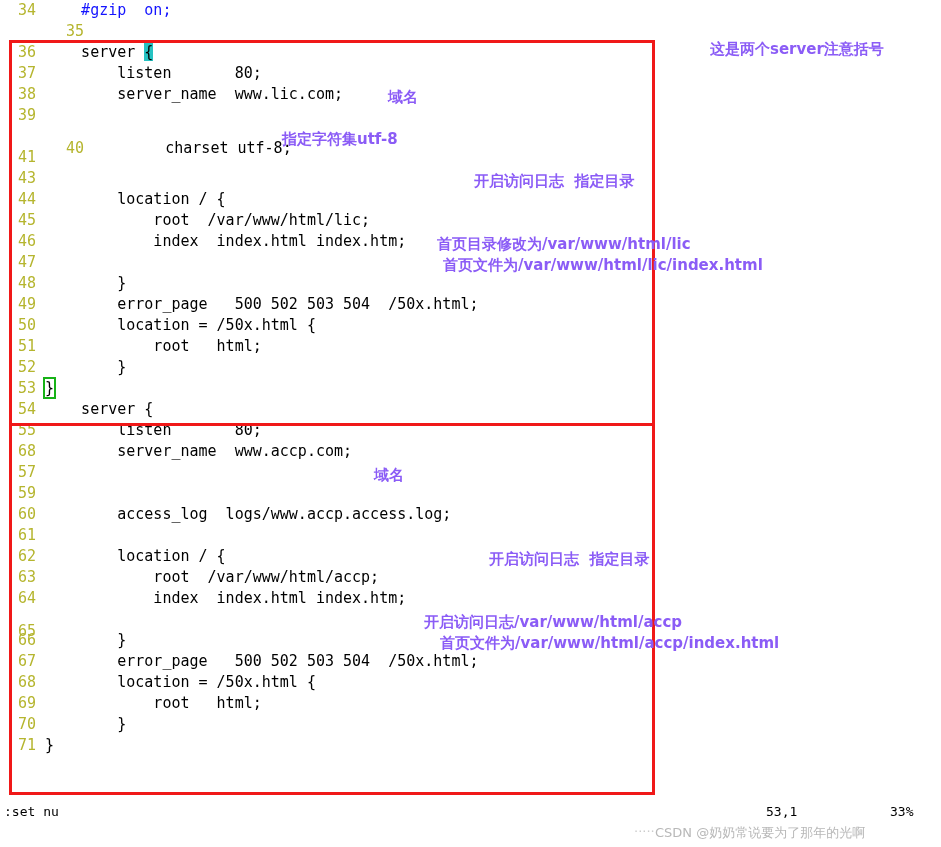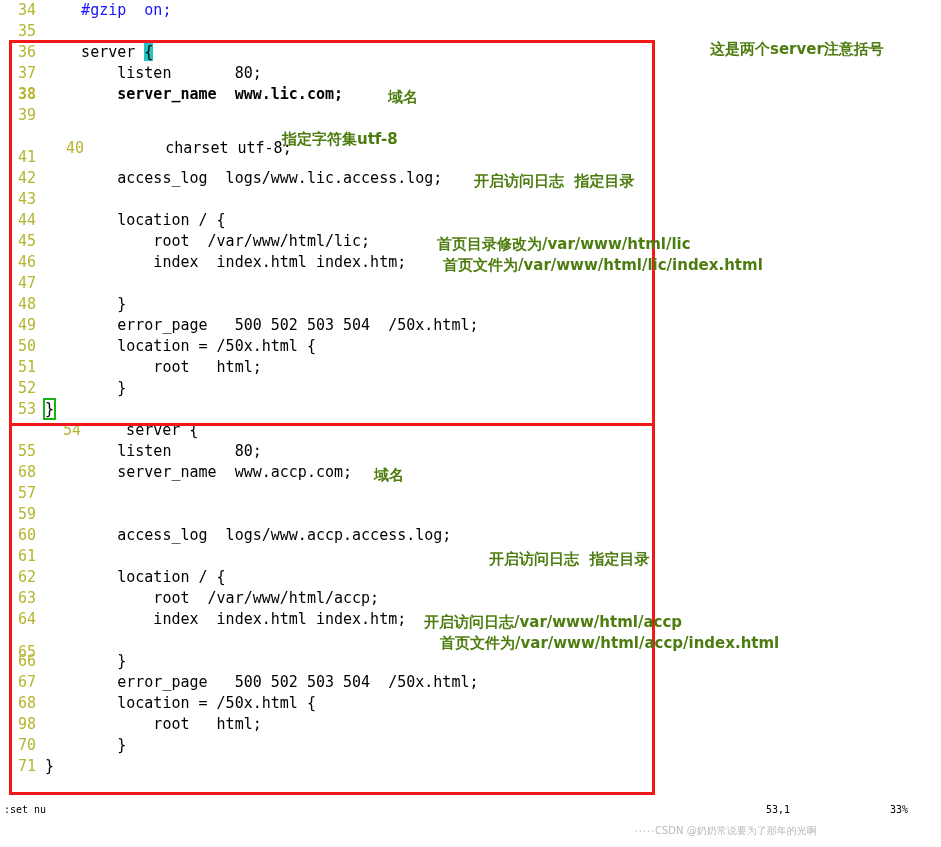--- a/index.html
+++ b/index.html
@@ -79,37 +79,37 @@
   #red-box-bottom {
     left: 9px;
     top: 423px;
     width: 646px;
     height: 372px;
   }
 
   
   .annot {
     position: absolute;
-    color: #4d7c0f;
+    color: #8b5cf6;
     font-family: "DejaVu Sans", "Liberation Sans", sans-serif;
     font-weight: bold;
     font-size: 15px;
     white-space: pre;
     line-height: 19px;
   }
 
   
   #statusline {
     position: absolute;
     left: 0;
     top: 804px;
     width: 854px;
     height: 21px;
     font-family: "DejaVu Sans Mono", "Liberation Mono", monospace;
-    font-size: 10px;
+    font-size: 13px;
     color: #000000;
   }
   #status-cmd {
     position: absolute;
     left: 4px;
     top: 0;
     white-space: pre;
   }
   #status-pos {
     position: absolute;
@@ -124,71 +124,70 @@
     white-space: pre;
   }
 
   
   #watermark {
     position: absolute;
     left: 655px;
     top: 824px;
     color: #b8b8b8;
     font-family: "DejaVu Sans", "Liberation Sans", sans-serif;
-    font-size: 10px;
+    font-size: 13px;
     white-space: pre;
   }
   #watermark-dots {
     position: absolute;
     left: 634px;
     top: 824px;
     color: #cccccc;
     font-family: "DejaVu Sans", "Liberation Sans", sans-serif;
     font-size: 13px;
   }
 </style>
 </head>
 <body>
 
 <div id="editor">
     <div class="code-line" style="top: 0px;"><span class="lineno">34</span><span class="code-text comment">    #gzip  on;</span></div>
-    <div class="code-line" style="top: 0px;"><span class="lineno">35</span><span class="code-text"></span></div>
+    <div class="code-line" style="top: 0px; padding-left: 48px;"><span class="lineno">35</span><span class="code-text"></span></div>
     <div class="code-line" style="top: 0px;"><span class="lineno">36</span><span class="code-text"><span>    server </span><span class="brace-match">{</span></span></div>
     <div class="code-line" style="top: 0px;"><span class="lineno">37</span><span class="code-text">        listen       80;</span></div>
-    <div class="code-line" style="top: 0px; font-weight: bold;"><span class="lineno">38</span><span class="code-text">        server_name  www.lic.com;</span></div>
+    <div class="code-line" style="top: 0px;"><span class="lineno">38</span><span class="code-text">        server_name  www.lic.com;</span></div>
     <div class="code-line" style="top: 0px;"><span class="lineno">39</span><span class="code-text"></span></div>
     <div class="code-line" style="top: 12px; padding-left: 48px;"><span class="lineno">40</span><span class="code-text">        charset utf-8;</span></div>
     <div class="code-line" style="top: 0px;"><span class="lineno">41</span><span class="code-text"></span></div>
-    <div class="code-line" style="top: 0px;"><span class="lineno">42</span><span class="code-text">        access_log  logs/www.lic.access.log;</span></div>
     <div class="code-line" style="top: 0px;"><span class="lineno">43</span><span class="code-text"></span></div>
     <div class="code-line" style="top: 0px;"><span class="lineno">44</span><span class="code-text">        location / {</span></div>
     <div class="code-line" style="top: 0px;"><span class="lineno">45</span><span class="code-text">            root  /var/www/html/lic;</span></div>
     <div class="code-line" style="top: 0px;"><span class="lineno">46</span><span class="code-text">            index  index.html index.htm;</span></div>
     <div class="code-line" style="top: 0px;"><span class="lineno">47</span><span class="code-text"></span></div>
     <div class="code-line" style="top: 0px;"><span class="lineno">48</span><span class="code-text">        }</span></div>
     <div class="code-line" style="top: 0px;"><span class="lineno">49</span><span class="code-text">        error_page   500 502 503 504  /50x.html;</span></div>
     <div class="code-line" style="top: 0px;"><span class="lineno">50</span><span class="code-text">        location = /50x.html {</span></div>
     <div class="code-line" style="top: 0px;"><span class="lineno">51</span><span class="code-text">            root   html;</span></div>
     <div class="code-line" style="top: 0px;"><span class="lineno">52</span><span class="code-text">        }</span></div>
     <div class="code-line" style="top: 0px;"><span class="lineno">53</span><span class="code-text"><span class="brace-green">}</span></span></div>
-    <div class="code-line" style="top: 0px; padding-left: 45px;"><span class="lineno">54</span><span class="code-text">    server {</span></div>
+    <div class="code-line" style="top: 0px;"><span class="lineno">54</span><span class="code-text">    server {</span></div>
     <div class="code-line" style="top: 0px;"><span class="lineno">55</span><span class="code-text">        listen       80;</span></div>
     <div class="code-line" style="top: 0px;"><span class="lineno">68</span><span class="code-text">        server_name  www.accp.com;</span></div>
     <div class="code-line" style="top: 0px;"><span class="lineno">57</span><span class="code-text"></span></div>
     <div class="code-line" style="top: 0px;"><span class="lineno">59</span><span class="code-text"></span></div>
     <div class="code-line" style="top: 0px;"><span class="lineno">60</span><span class="code-text">        access_log  logs/www.accp.access.log;</span></div>
     <div class="code-line" style="top: 0px;"><span class="lineno">61</span><span class="code-text"></span></div>
     <div class="code-line" style="top: 0px;"><span class="lineno">62</span><span class="code-text">        location / {</span></div>
     <div class="code-line" style="top: 0px;"><span class="lineno">63</span><span class="code-text">            root  /var/www/html/accp;</span></div>
     <div class="code-line" style="top: 0px;"><span class="lineno">64</span><span class="code-text">            index  index.html index.htm;</span></div>
     <div class="code-line" style="top: 12px;"><span class="lineno">65</span><span class="code-text"></span></div>
     <div class="code-line" style="top: 0px;"><span class="lineno">66</span><span class="code-text">        }</span></div>
     <div class="code-line" style="top: 0px;"><span class="lineno">67</span><span class="code-text">        error_page   500 502 503 504  /50x.html;</span></div>
     <div class="code-line" style="top: 0px;"><span class="lineno">68</span><span class="code-text">        location = /50x.html {</span></div>
-    <div class="code-line" style="top: 0px;"><span class="lineno">98</span><span class="code-text">            root   html;</span></div>
+    <div class="code-line" style="top: 0px;"><span class="lineno">69</span><span class="code-text">            root   html;</span></div>
     <div class="code-line" style="top: 0px;"><span class="lineno">70</span><span class="code-text">        }</span></div>
     <div class="code-line" style="top: 0px;"><span class="lineno">71</span><span class="code-text">}</span></div>
   </div>
 
 <div class="red-box" id="red-box-top"></div>
 <div class="red-box" id="red-box-bottom"></div>
 
 <div class="annot" style="left:710px; top:40px;">这是两个server注意括号</div>
 
 <div class="annot" style="left:388px; top:88px;">域名</div>

